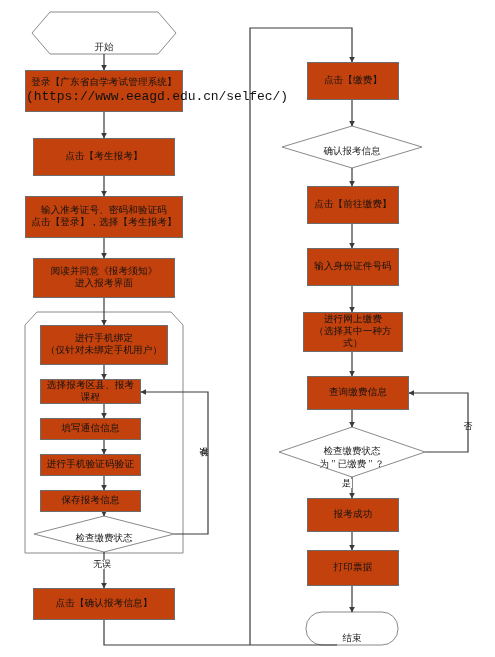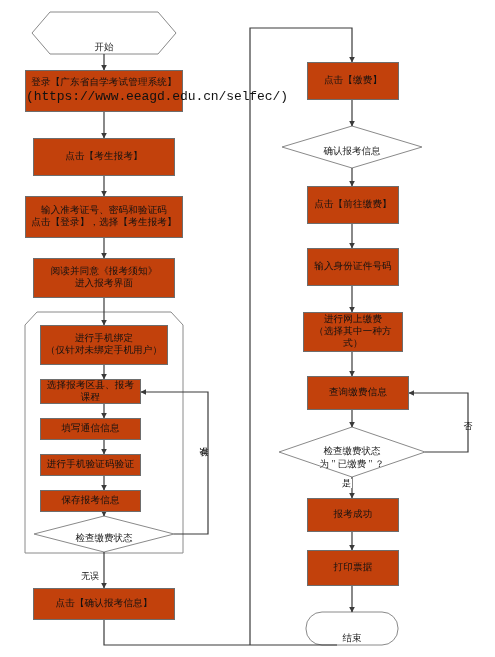--- a/index.html
+++ b/index.html
@@ -192,21 +192,21 @@
   </div>
 
   <div class="shape-label" style="left:44px;top:523px;width:120px;height:22px;">
     <span>检查缴费状态</span>
   </div>
 
   <div class="edge-label vlabel" style="left:198px;top:440px;">
     <span>有误</span>
   </div>
 
-  <div class="edge-label" style="left:80px;top:560px;margin-top:12px;">
+  <div class="edge-label" style="left:92px;top:560px;">
     <span>无误</span>
   </div>
 
   <div class="node rect" style="left:33px;top:588px;width:142px;height:32px;">
     <div class="txt">点击【确认报考信息】</div>
   </div>
 
   <div class="node rect" style="left:307px;top:62px;width:92px;height:38px;">
     <div class="txt">点击【缴费】</div>
   </div>

